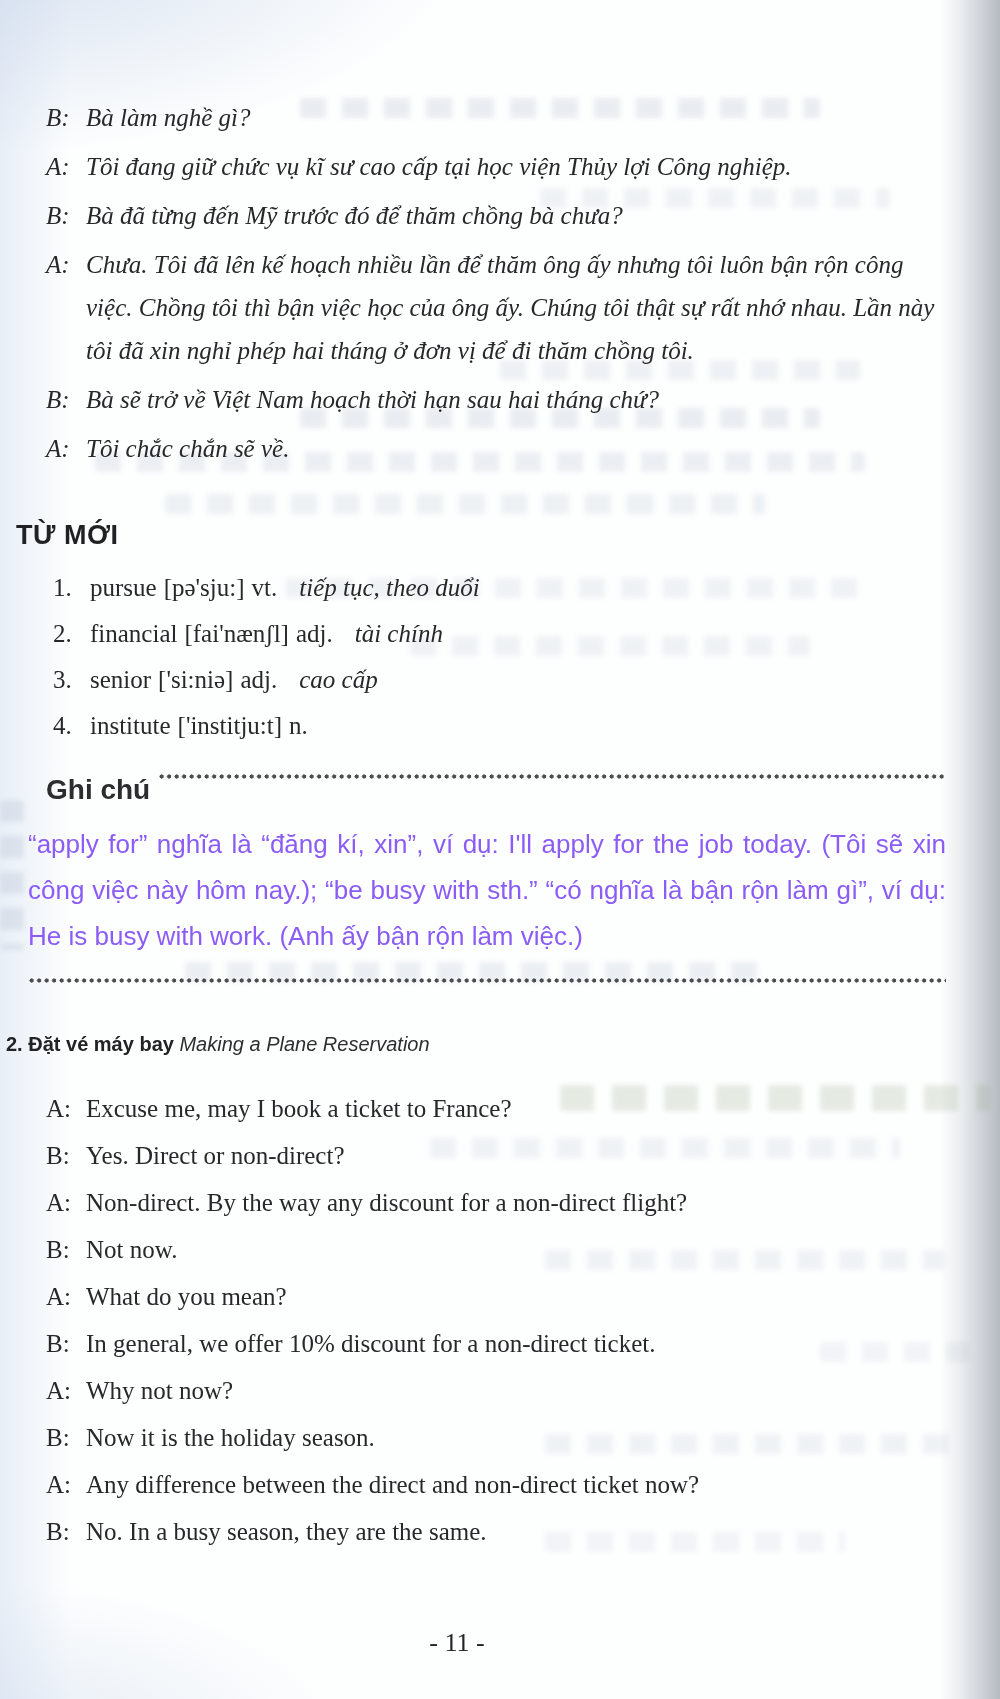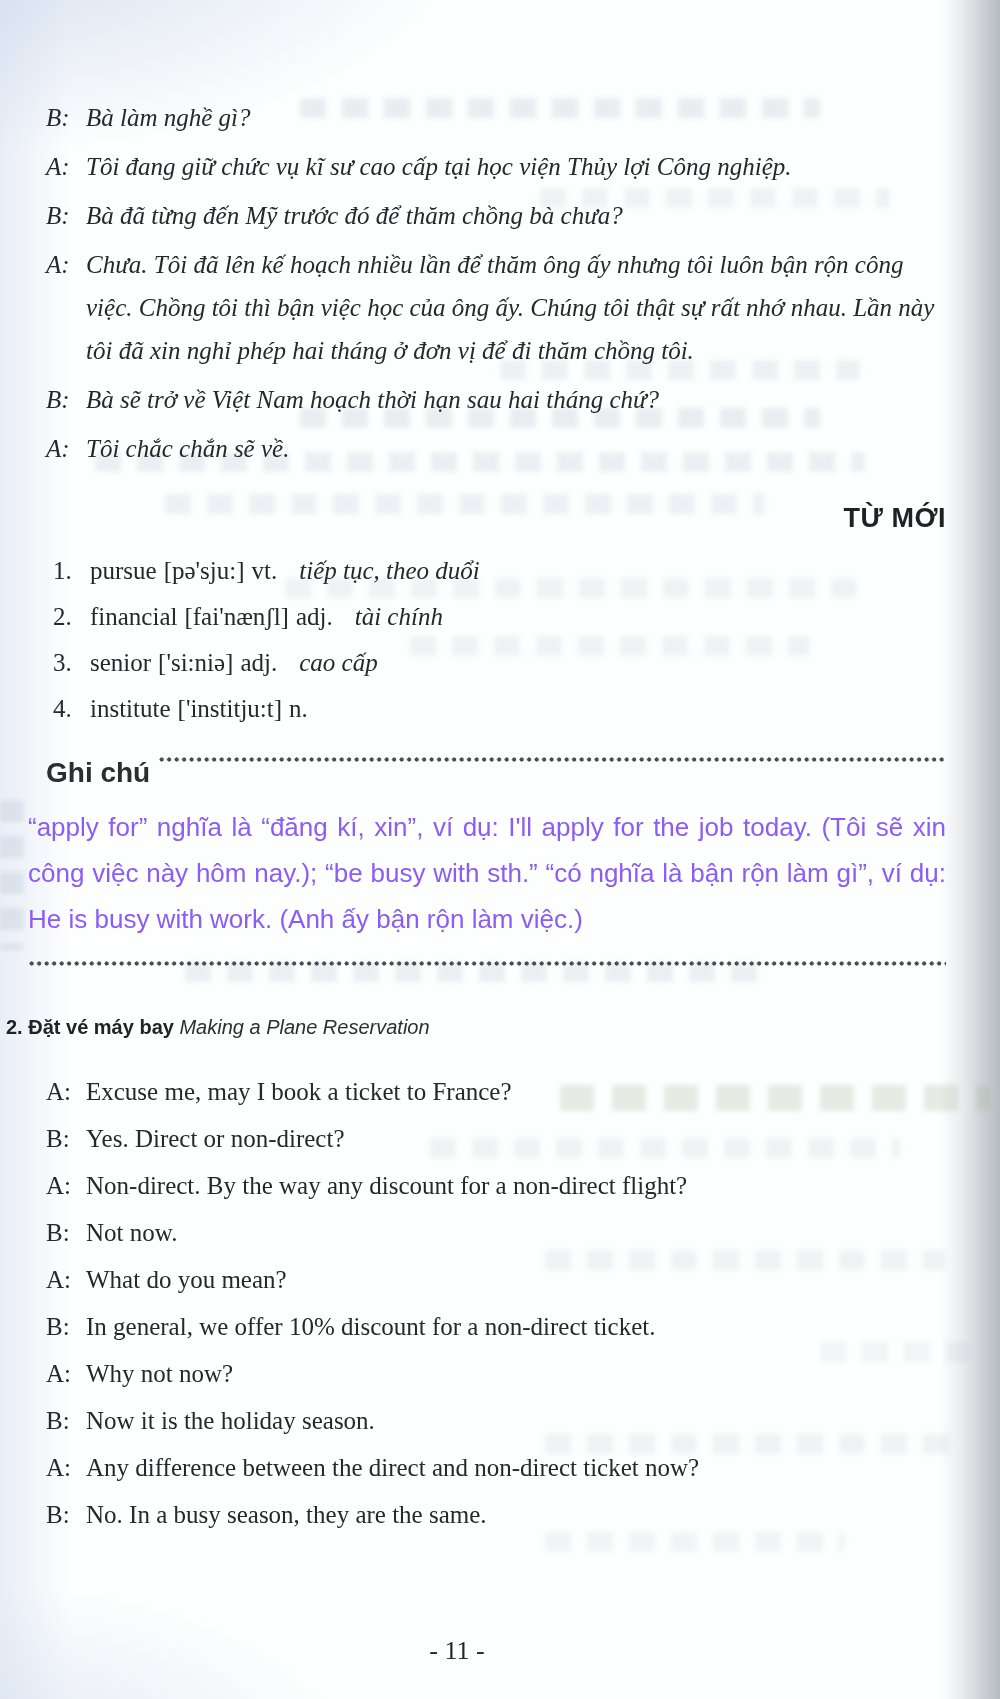--- a/index.html
+++ b/index.html
@@ -33,22 +33,21 @@
   .dline { display:flex; font-size:25px; line-height:43px; margin-bottom:6px; }
   .dialogue-vi .dline { font-style:italic; }
   .dialogue-en .dline { margin-bottom:4px; }
   .spk { flex:none; width:40px; }
   .txt { flex:1; }
 
   .vocab-h {
     font-family:"Liberation Sans","DejaVu Sans",sans-serif;
     font-weight:bold; font-size:27px; line-height:30px;
     color:#1f2123; letter-spacing:0.5px;
-    margin:33px 0 16px -30px;
-    text-align:right;
+    margin:50px 0 16px -30px;
   }
   .vrow { display:flex; font-size:25px; line-height:43px; margin-bottom:3px; padding-left:7px; }
   .vnum { flex:none; width:37px; }
   .vipa, .vpos { margin-left:7px; }
   .vmean { font-style:italic; margin-left:22px; }
 
   .note-head-row { display:flex; align-items:flex-start; margin:26px 0 14px; }
   .note-h {
     font-family:"Liberation Sans","DejaVu Sans",sans-serif;
     font-weight:bold; font-size:28px; line-height:34px; color:#2b2d2f;
@@ -71,21 +70,20 @@
     font-family:"Liberation Sans","DejaVu Sans",sans-serif;
     font-size:20px; line-height:40px; color:#212325;
     margin:40px 0 23px -40px; font-weight:bold;
   }
   .sec2-en { font-style:italic; font-weight:normal; color:#2c2e30; }
 
   .pageno {
     position:absolute; z-index:1; top:1628px; left:0; right:86px;
     text-align:center; font-size:26px; color:#222426;
     font-family:"Liberation Serif","DejaVu Serif",serif;
-    margin-top:8px;
   }
 </style>
 </head>
 <body>
 
 <div class="scan-bg"></div>
 
 <div class="ghost" style="left:300px;top:98px;width:520px;opacity:.5"></div>
 <div class="ghost" style="left:540px;top:188px;width:350px;opacity:.35"></div>
 <div class="ghost" style="left:500px;top:360px;width:360px;opacity:.4"></div>

